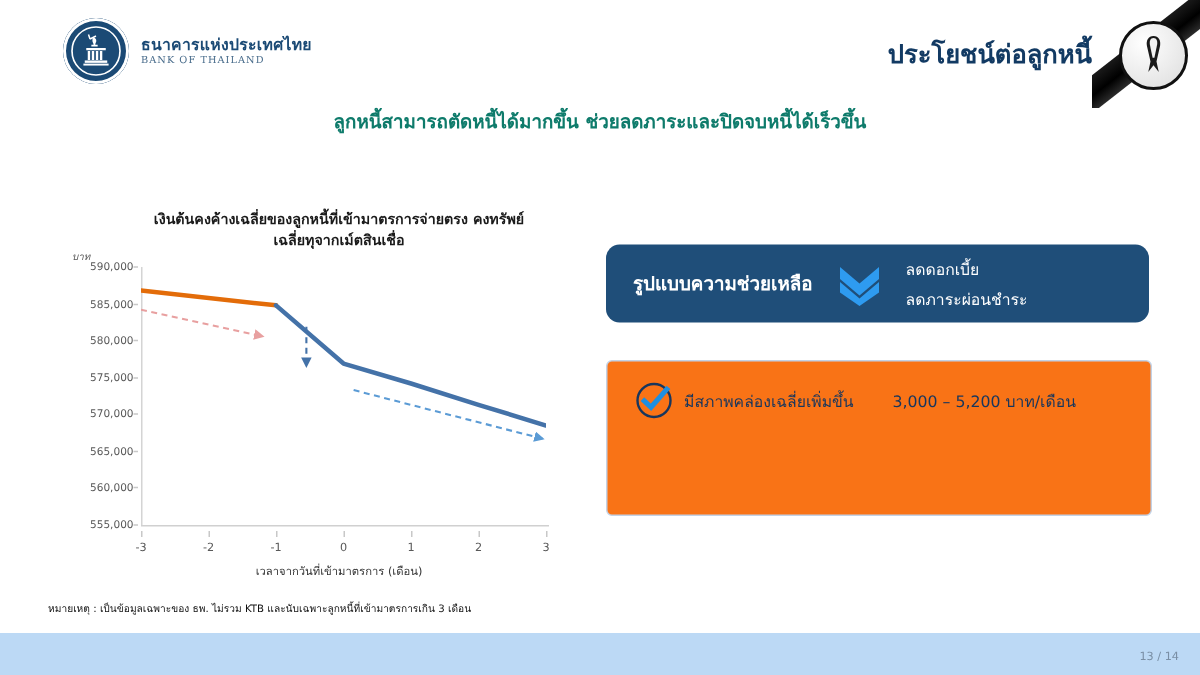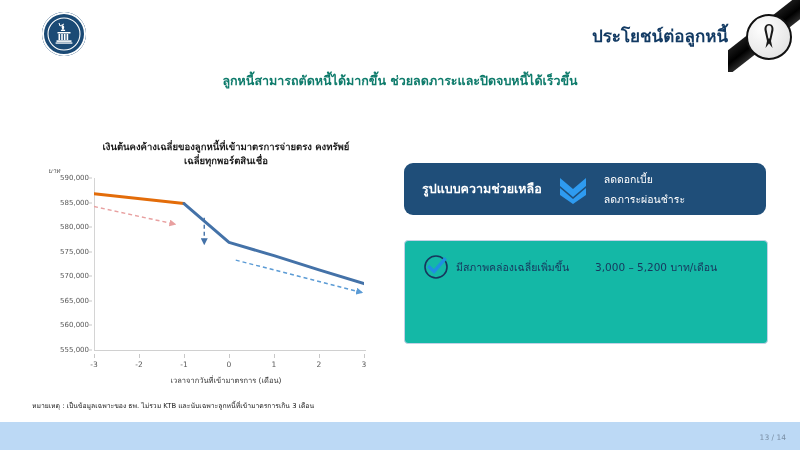--- a/index.html
+++ b/index.html
@@ -58,21 +58,21 @@
 
   
   .relief-header{position:absolute;left:404px;top:163px;width:362px;height:52px;
     background:#1f4e79;border-radius:9px;display:flex;align-items:center;}
   .relief-header-label{color:#fff;font-size:12.5px;font-weight:bold;margin-left:18px;white-space:nowrap;}
   .chev{margin-left:14px;margin-right:14px;flex:none;}
   .relief-items{display:flex;flex-direction:column;gap:3px;}
   .relief-item{color:#fff;font-size:10.5px;white-space:nowrap;}
 
   .benefit-box{position:absolute;left:404px;top:240px;width:362px;height:102px;
-    background:#14b8a6;border:1px solid #c3d2e6;border-radius:4px;}
+    background:#f97316;border:1px solid #c3d2e6;border-radius:4px;}
   .benefit-row{position:absolute;left:0;width:100%;height:46px;display:flex;align-items:center;}
   .benefit-row.r1{top:3px;}
   .benefit-row.r2{top:50px;}
   .check-ic{margin-left:18px;flex:none;}
   .benefit-label{font-size:10.5px;color:#17365d;margin-left:7px;white-space:nowrap;}
   .benefit-value{position:absolute;left:190px;font-size:10.5px;color:#17365d;white-space:nowrap;}
 
   
   .footnote{position:absolute;left:32px;top:400px;font-size:6.8px;color:#111;white-space:nowrap;}
   .footer-bar{position:absolute;left:0;bottom:0;width:800px;height:28px;background:#bcd9f5;}
@@ -91,40 +91,44 @@
         <path d="M15 8 c1.4 0 2.2 1 2.2 2.2 0 1.1-.7 1.8-.7 2.6 l1.6 0 0 1.2 -4.2 0 0-1.2 1.5 0 c0-.9-.8-1.5-.8-2.6 C14.6 9 15 8 15 8 Z" fill="#fff"></path>
         <rect x="10.5" y="15" width="13" height="1.5" fill="#fff"></rect>
         <rect x="11.5" y="17" width="1.6" height="6" fill="#fff"></rect>
         <rect x="14.2" y="17" width="1.6" height="6" fill="#fff"></rect>
         <rect x="16.9" y="17" width="1.6" height="6" fill="#fff"></rect>
         <rect x="19.6" y="17" width="1.6" height="6" fill="#fff"></rect>
         <rect x="9.5" y="23.3" width="15" height="1.6" fill="#fff"></rect>
         <rect x="8.6" y="25.4" width="16.8" height="1.3" fill="#fff"></rect>
       </svg>
     </div>
+    <div>
+      <div class="logo-text-th">ธนาคารแห่งประเทศไทย</div>
+      <div class="logo-text-en">BANK OF THAILAND</div>
+    </div>
   </div>
 
   <div class="slide-title">ประโยชน์ต่อลูกหนี้</div>
 
   <div class="mourn">
     <div class="mourn-band"></div>
     <div class="mourn-badge">
       <svg width="26" height="30" viewBox="0 0 26 30">
         <path d="M13 2 C9.5 2 8 5 8.6 8.5 L11 19 L9.5 26 L13 21.5 L16.5 26 L15 19 L17.4 8.5 C18 5 16.5 2 13 2 Z" fill="#1a1a1a"></path>
         <path d="M13 3.4 C11 3.4 10.2 5.3 10.6 7.8 L12.4 16.5 L13.6 16.5 L15.4 7.8 C15.8 5.3 15 3.4 13 3.4 Z" fill="#f2f2f2"></path>
       </svg>
     </div>
   </div>
 
   <div class="sub1">ลูกหนี้สามารถตัดหนี้ได้มากขึ้น ช่วยลดภาระและปิดจบหนี้ได้เร็วขึ้น</div>
 
   <div class="chart-box">
     <div class="chart-title">
       <div>เงินต้นคงค้างเฉลี่ยของลูกหนี้ที่เข้ามาตรการจ่ายตรง คงทรัพย์</div>
-      <div>เฉลี่ยทุกพอร์ตสินเชื่อ</div>
+      <div>เฉลี่ยทุจากเม์ตสินเชื่อ</div>
     </div>
     <div class="axis-unit">บาท</div>
 
     <div class="ylabels" id="ylabels">
         <div class="ylabel" style="top: 6px;">590,000</div>
         <div class="ytick" style="top: 6px;"></div>
         <div class="ylabel" style="top: 30.5714px;">585,000</div>
         <div class="ytick" style="top: 30.5714px;"></div>
         <div class="ylabel" style="top: 55.1429px;">580,000</div>
         <div class="ytick" style="top: 55.1429px;"></div>

